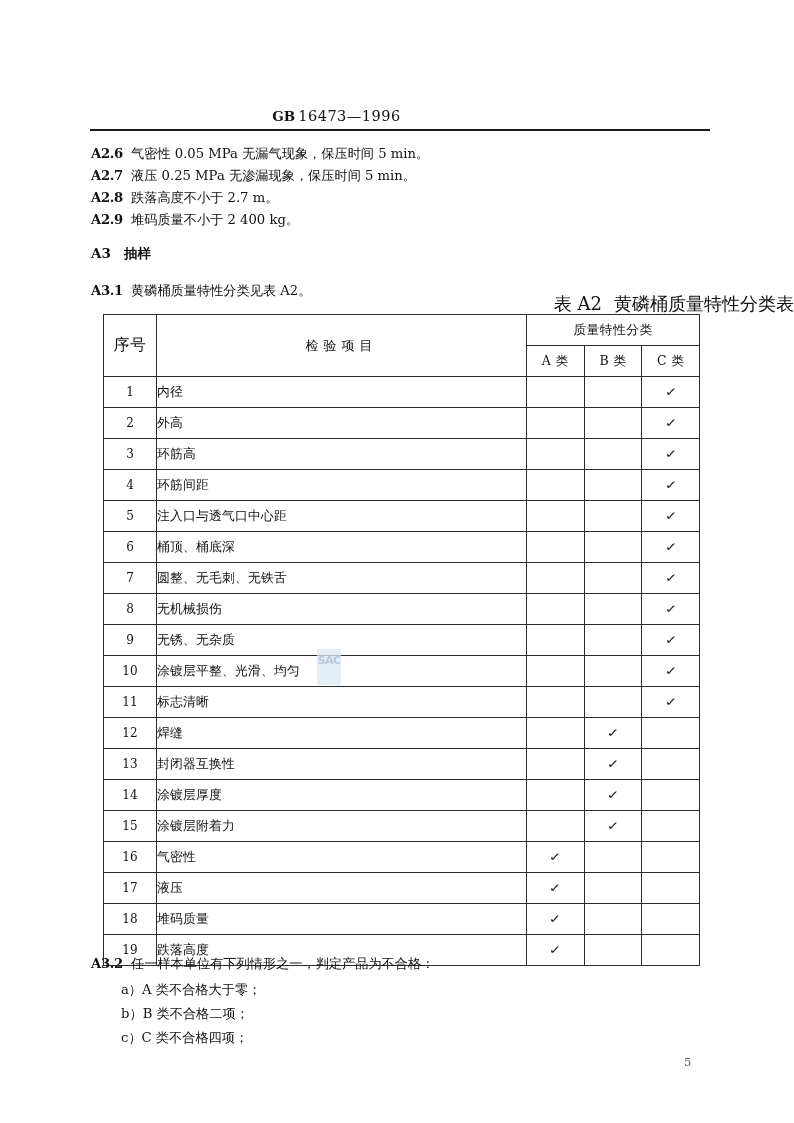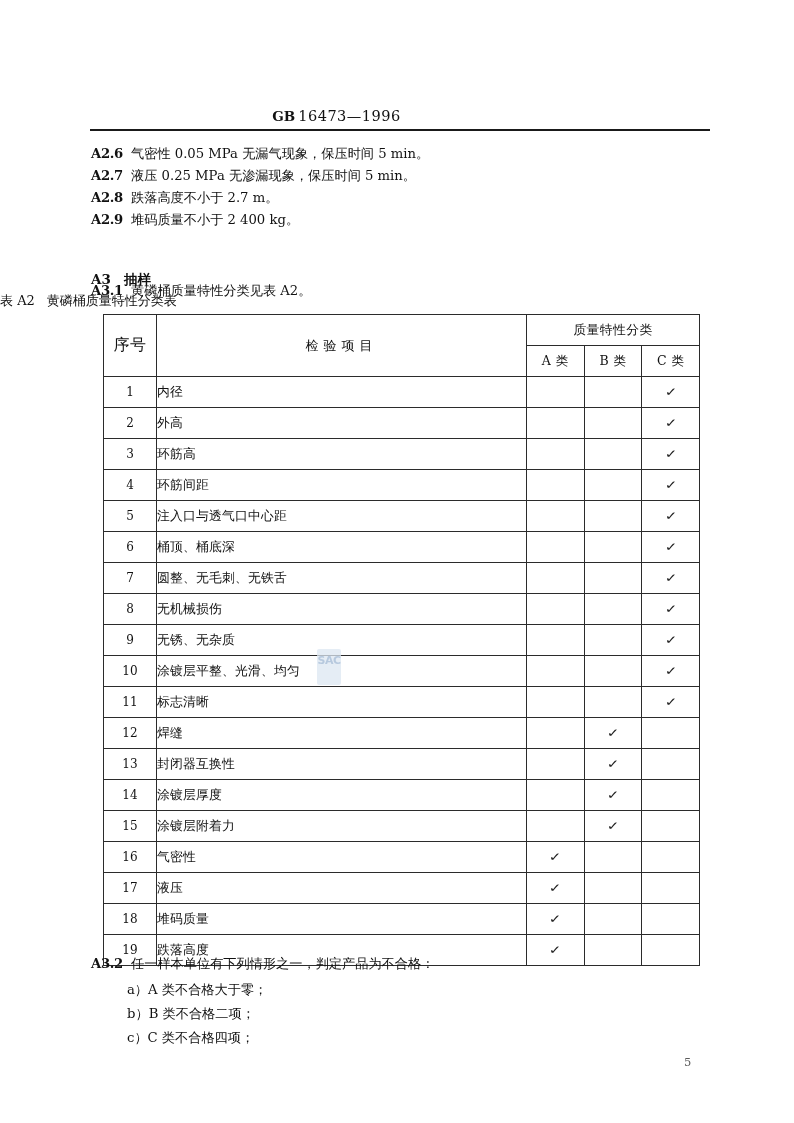--- a/index.html
+++ b/index.html
@@ -69,38 +69,37 @@
   .sec-head {
     position: absolute;
     left: 91px;
     font-size: 13.5px;
     font-weight: bold;
     white-space: nowrap;
   }
   .sec-head .num {
     display: inline-block;
     width: 33px;
-    margin-top: 26px;
   }
 
   .subitem {
     position: absolute;
-    left: 127px;
+    left: 121px;
     font-size: 13.2px;
     white-space: nowrap;
   }
 
   
   .tbl-caption {
     position: absolute;
     left: 0;
     top: 292px;
     width: 794px;
-    text-align: left;
-    font-size: 13px;
+    text-align: right;
+    font-size: 18px;
     white-space: nowrap;
   }
   .tbl-caption .sp { display:inline-block; width: 12px; }
 
   
   .tbl {
     position: absolute;
     left: 103px;
     top: 314px;
     width: 597px;

